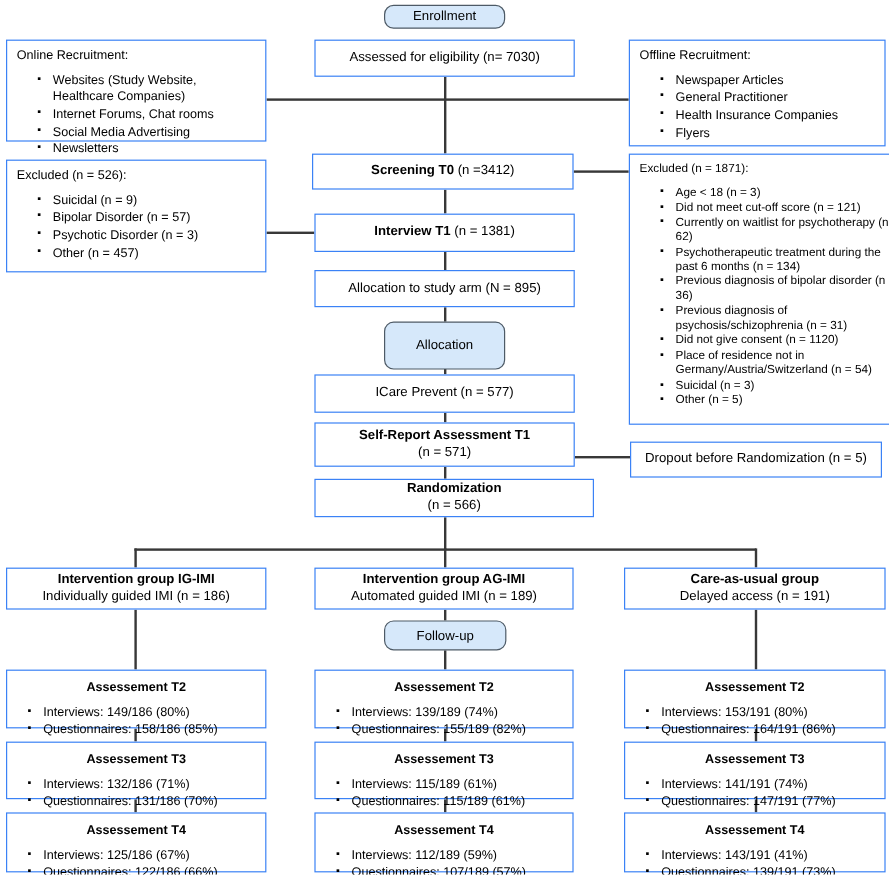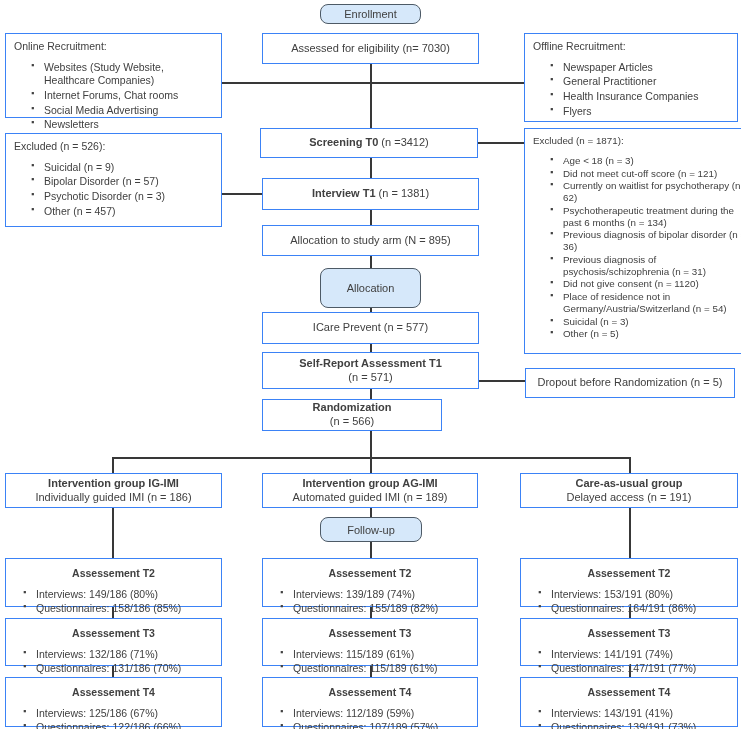--- a/index.html
+++ b/index.html
@@ -1,18 +1,18 @@
 <!DOCTYPE html>
 <html style="--badge-fill: #d6e8fa; --badge-border: #4d5a66;"><head>
 <meta charset="utf-8">
 <style>
   html,body{margin:0;padding:0;background:#fff;}
   .canvas{
     position:relative;width:741px;height:729px;background:#ffffff;
-    font-family:"Liberation Sans", sans-serif;color:#404040;overflow:hidden;
+    font-family:"Liberation Sans", sans-serif;color:#000000;overflow:hidden;
   }
   .box{
     position:absolute;box-sizing:border-box;background:#ffffff;
     border:1px solid #3b82f6;
   }
   .cbox{display:flex;flex-direction:column;align-items:center;justify-content:center;
     text-align:center;font-size:11px;line-height:1.25;}
   .badge{
     position:absolute;box-sizing:border-box;display:flex;align-items:center;justify-content:center;
     background:var(--badge-fill,#d6e8fa);border:1.5px solid var(--badge-border,#4d5a66);
@@ -143,21 +143,21 @@
 
   <div class="box cbox" style="left:262px;top:352px;width:217px;height:37px;">
     <div class="b">Self-Report Assessment T1</div>
     <div>(n = 571)</div>
   </div>
 
   <div class="box cbox" style="left:525px;top:368px;width:210px;height:30px;">
     <span>Dropout before Randomization (n = 5)</span>
   </div>
 
-  <div class="box cbox" style="left:262px;top:399px;width:180px;height:32px;">
+  <div class="box cbox" style="left:262px;top:399px;width:233px;height:32px;">
     <div class="b">Randomization</div>
     <div>(n = 566)</div>
   </div>
 
   <div class="box cbox" style="left:5px;top:473px;width:217px;height:35px;">
     <div class="b">Intervention group IG-IMI</div>
     <div>Individually guided IMI (n = 186)</div>
   </div>
   <div class="box cbox" style="left:262px;top:473px;width:216px;height:35px;">
     <div class="b">Intervention group AG-IMI</div>

